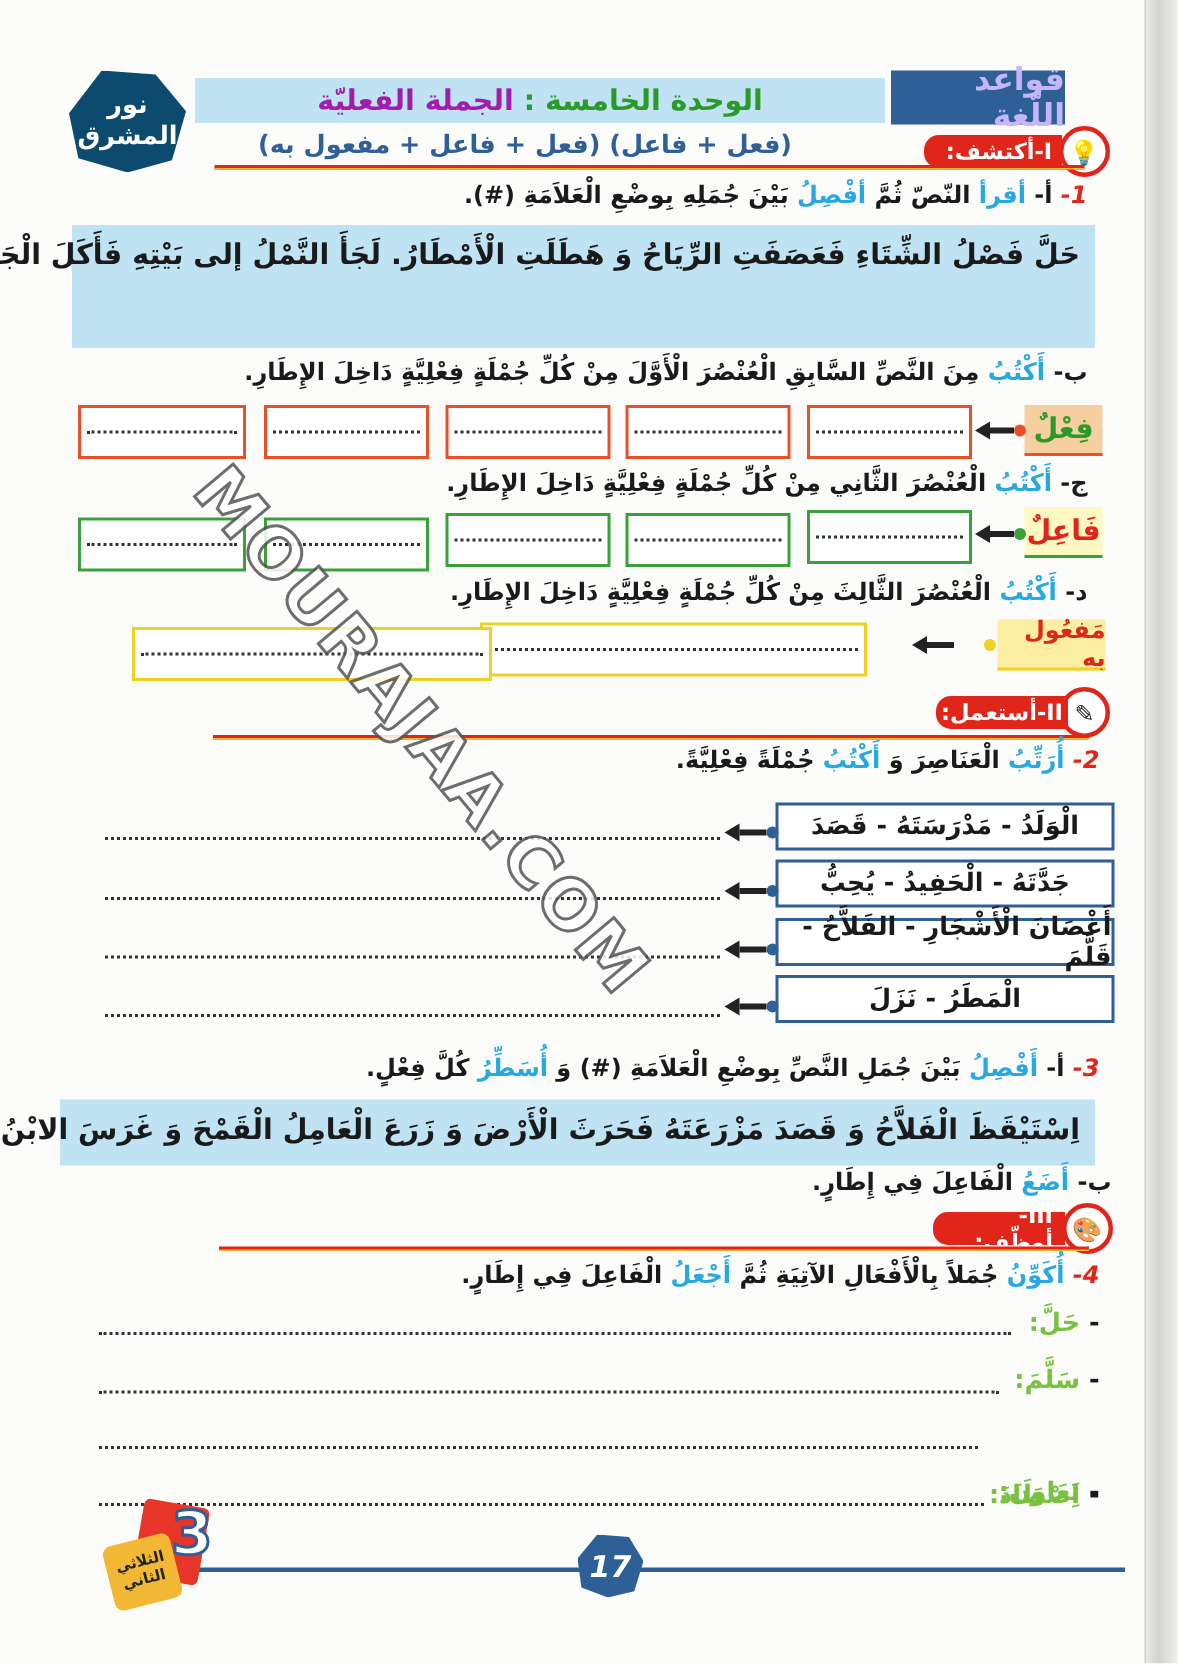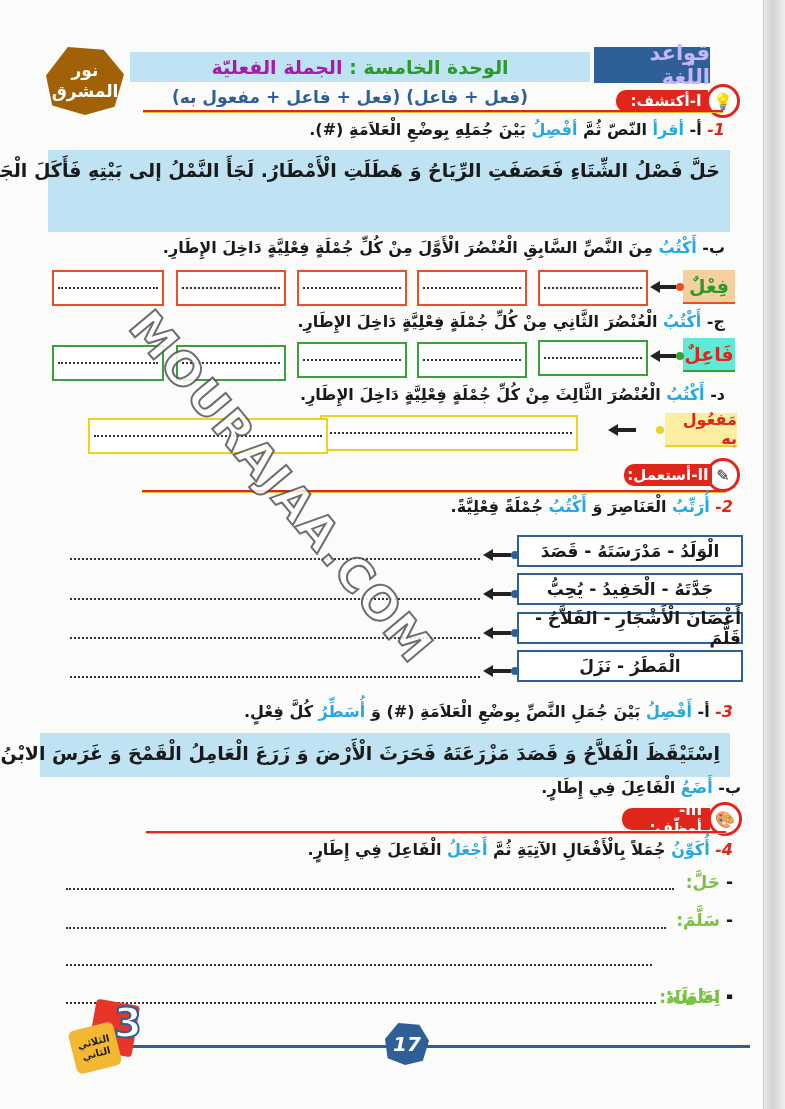--- a/index.html
+++ b/index.html
@@ -29,21 +29,21 @@
   .title-band .t1 { color: #2a9a2a; }
   .title-band .t2 { color: #a21caf; }
   .brand-box {
     left: 594px; top: 47px; width: 116px; height: 36px;
     background: #2e5f96; color: #c4b5fd;
     display: flex; align-items: center; justify-content: center;
     font-weight: bold; font-size: 21px; direction: rtl;
   }
   .publisher-badge {
     left: 46px; top: 47px; width: 78px; height: 68px;
-    background: #a16207; color: #fff;
+    background: #0c4a6e; color: #fff;
     clip-path: polygon(28% 0, 74% 4%, 100% 40%, 88% 88%, 50% 100%, 8% 86%, 0 42%);
     display: flex; flex-direction: column; align-items: center; justify-content: center;
     font-weight: bold; font-size: 17px; line-height: 21px;
   }
   .subtitle {
     left: 170px; top: 84px; width: 360px; height: 26px;
     color: #2e5f96; font-weight: bold; font-size: 17px;
     display: flex; align-items: center; justify-content: center; direction: rtl;
   }
 
@@ -78,21 +78,21 @@
   .ans-box .dots { width: 100%; border-bottom: 2px dotted #333; height: 1px; }
   .ans-box.orange { border: 2px solid #e8502a; }
   .ans-box.green { border: 2px solid #3aa13a; }
   .ans-box.yellow { border: 2px solid #f0d020; }
 
   .label-tag {
     position: absolute; height: 34px; font-weight: bold; font-size: 19px;
     display: flex; align-items: center; justify-content: center; direction: rtl;
   }
   .label-tag.fi3l { background: #f6cfa0; color: #2a9a2a; border-bottom: 2px solid #e8502a; }
-  .label-tag.fa3il { background: #5eead4; color: #e0261a; border-bottom: 2px solid #3aa13a; }
+  .label-tag.fa3il { background: #fef9c3; color: #e0261a; border-bottom: 2px solid #3aa13a; }
   .label-tag.maf3ul { background: #fbeea0; color: #e0261a; font-size: 16px; border-bottom: 2px solid #f0d020; }
 
   .arrow { position: absolute; height: 10px; display: flex; align-items: center; }
   .arrow .head { width: 0; height: 0; border-top: 6px solid transparent; border-bottom: 6px solid transparent; border-right: 10px solid #222; }
   .arrow .shaft { height: 4px; background: #222; flex: 1; }
   .arrow .dot { width: 8px; height: 8px; border-radius: 50%; }
 
   .word-box {
     position: absolute; left: 517px; width: 226px; height: 32px;
     border: 2px solid #2e5f96; background: #fff;

